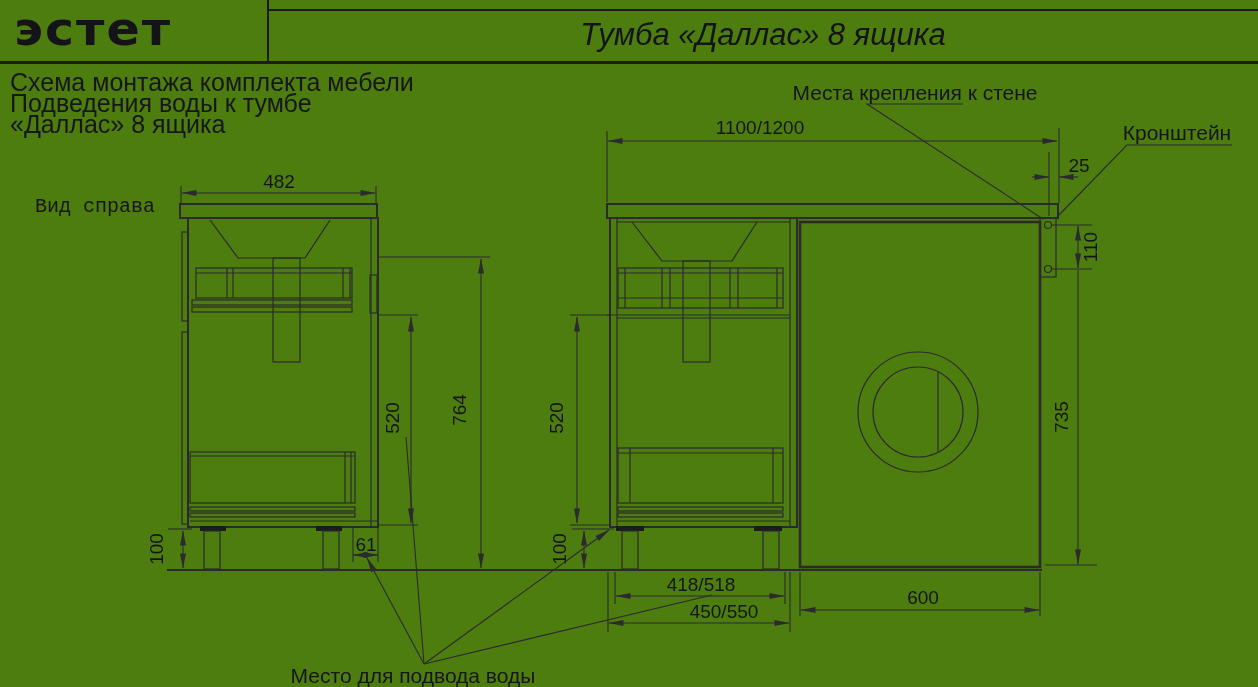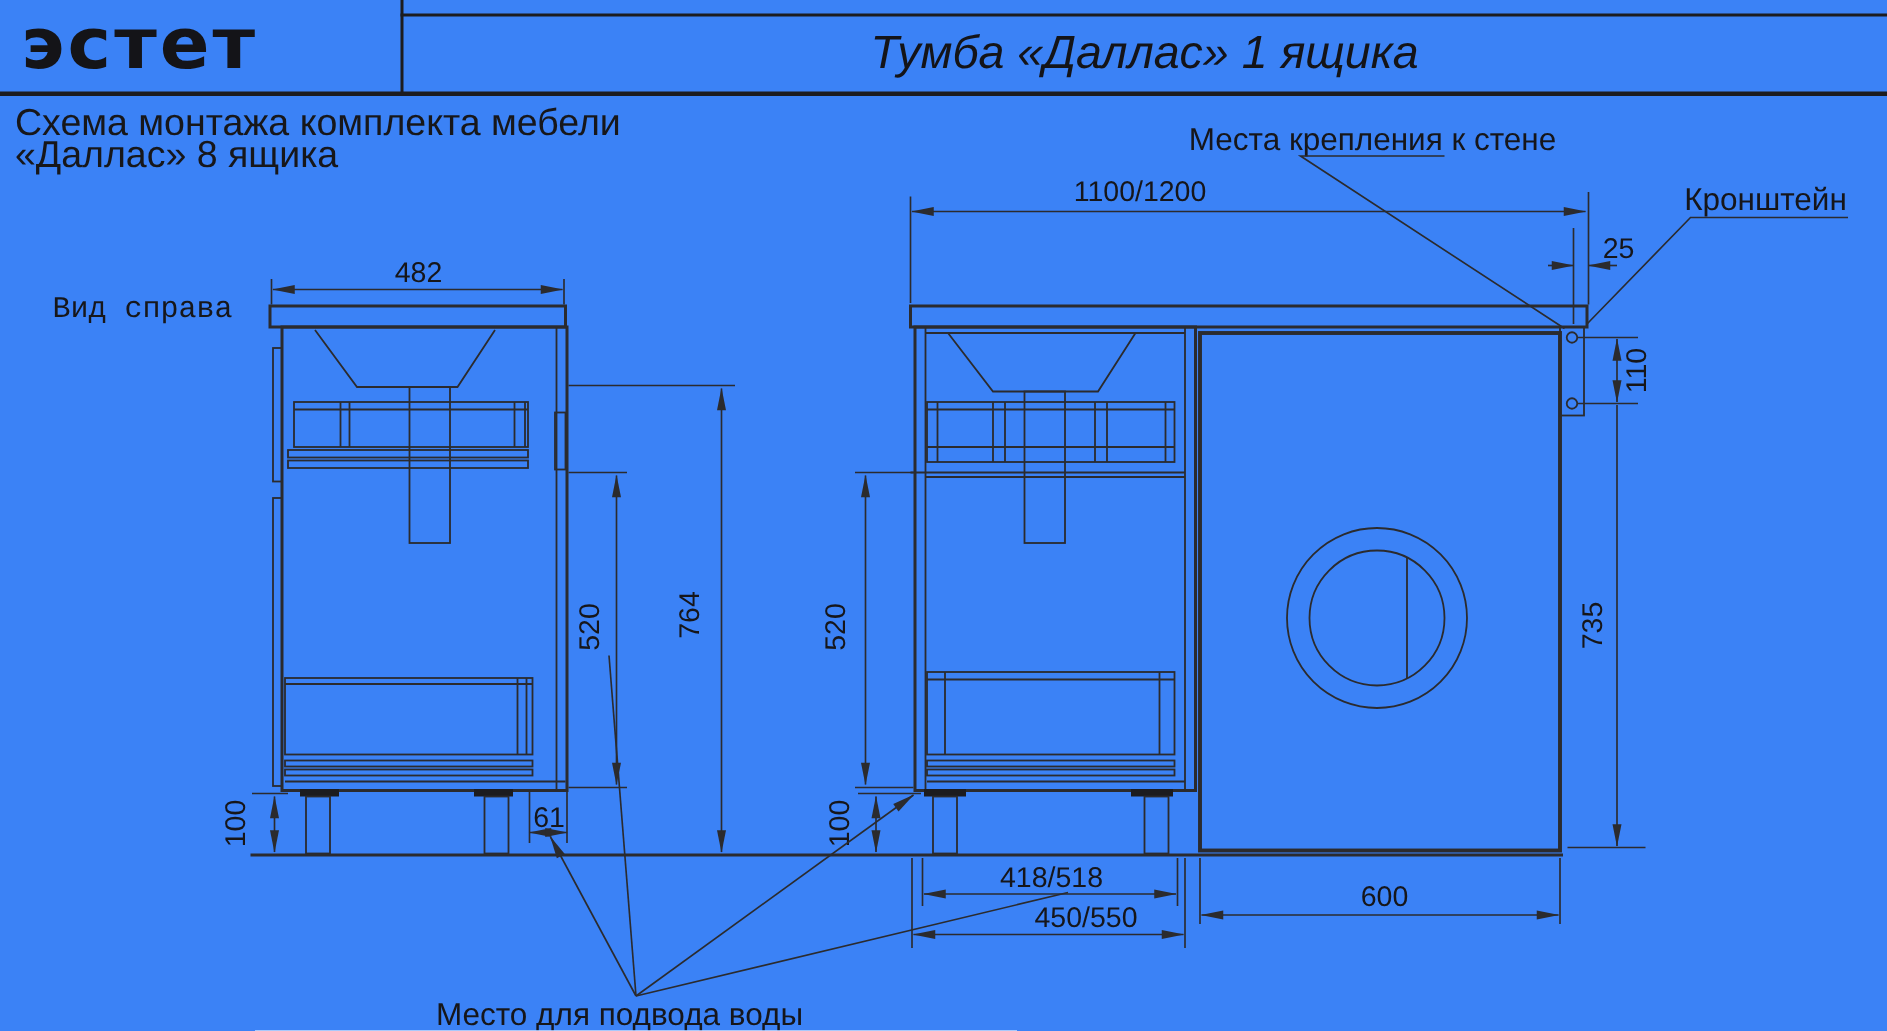--- a/index.html
+++ b/index.html
@@ -1,16 +1,16 @@
 <!DOCTYPE html>
 <html><head>
 <meta charset="utf-8">
 <style>
   html,body{margin:0;padding:0;background:#ffffff;}
-  .page{position:relative;width:1258px;height:687px;background:#3b82f6;overflow:hidden;
+  .page{position:relative;width:1258px;height:687px;background:#4d7c0f;overflow:hidden;
         font-family:"Liberation Sans",sans-serif;color:#17171a;}
   
   .logo{position:absolute;left:14px;top:2px;width:250px;height:58px;
         font-family:"DejaVu Sans",sans-serif;font-weight:bold;font-size:49px;
         letter-spacing:2px;color:#141418;line-height:56px;transform:scaleY(0.96);}
   .hdr-vline{position:absolute;left:267px;top:0;width:2px;height:62px;background:#1c1c1f;}
   .hdr-topline{position:absolute;left:267px;top:9px;width:991px;height:2px;background:#1c1c1f;}
   .hdr-botline{position:absolute;left:0;top:61px;width:1258px;height:3px;background:#1c1c1f;}
   .title{position:absolute;left:268px;top:17px;width:990px;text-align:center;
          font-size:31px;font-style:italic;color:#141418;}
@@ -31,24 +31,25 @@
 </style>
 </head>
 <body>
 
 <div class="page">
 
   <div class="logo">эстет</div>
   <div class="hdr-vline"></div>
   <div class="hdr-topline"></div>
   <div class="hdr-botline"></div>
-  <div class="title">Тумба «Даллас» 1 ящика</div>
+  <div class="title">Тумба «Даллас» 8 ящика</div>
 
   <div class="desc">
     <div>Схема монтажа комплекта мебели</div>
+    <div>Подведения воды к тумбе</div>
     <div>«Даллас» 8 ящика</div>
   </div>
 
   <div class="view-label">Вид справа</div>
 
   <svg width="1258" height="687" viewBox="0 0 1258 687">
     <defs>
       <marker id="arw" markerWidth="16" markerHeight="8" refX="15" refY="4" orient="auto-start-reverse" markerUnits="userSpaceOnUse">
         <path d="M0.5,1 L15.5,4 L0.5,7 Z" fill="#2b2b2e"></path>
       </marker>

